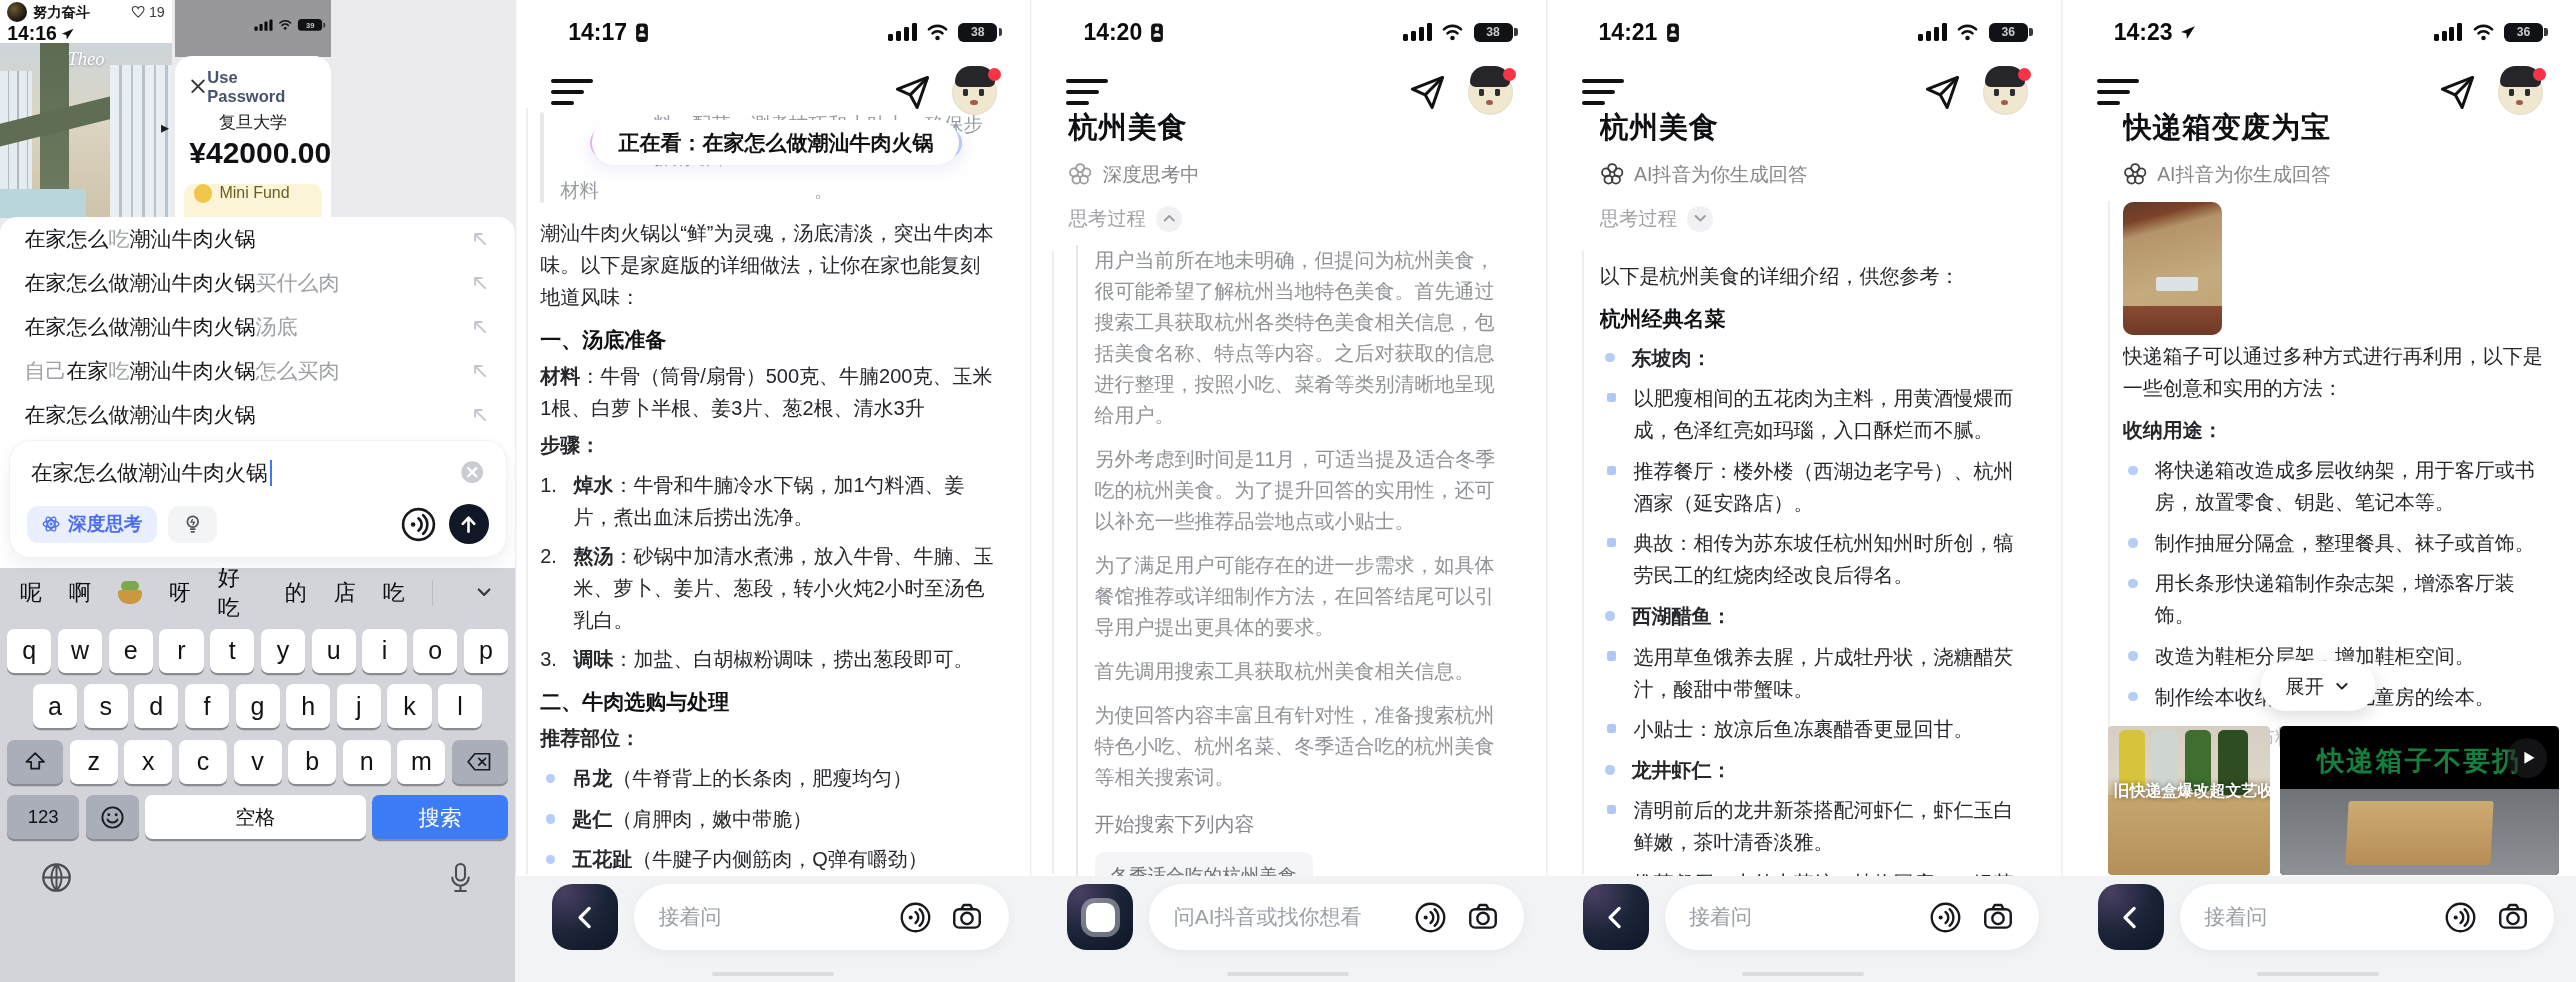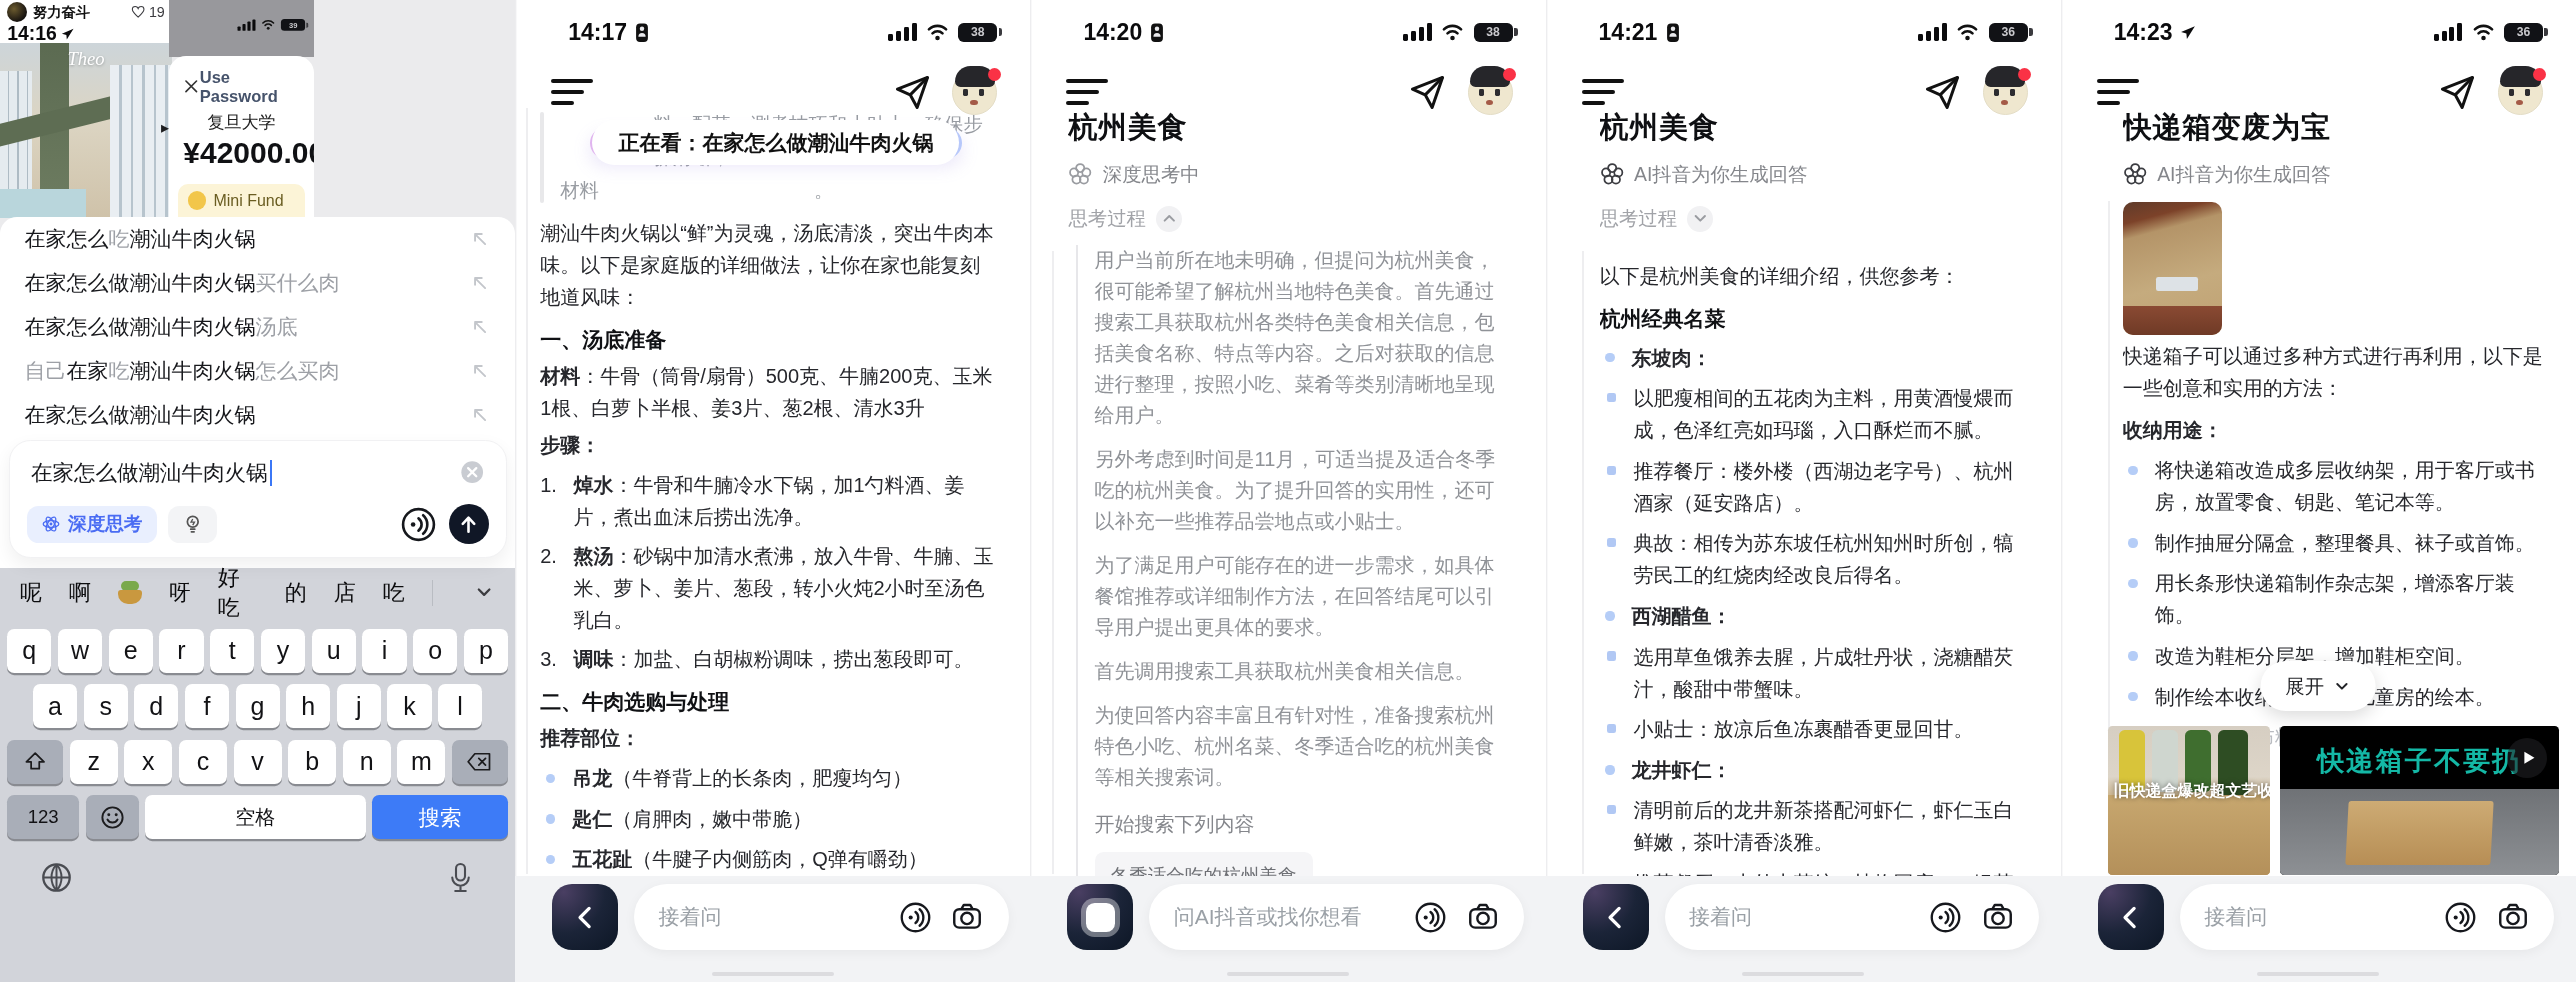--- a/index.html
+++ b/index.html
@@ -66,53 +66,53 @@
   .thumb5 .lbl{position:absolute;left:34%;top:56%;width:42%;height:11%;background:#dde2e6;border-radius:2.2px}
   .thumb5 .floor{position:absolute;bottom:0;left:0;right:0;height:22%;background:linear-gradient(180deg,#8a4a33,#6f3a26)}
   .fade{color:#b9bcc1}
   .expand{position:absolute;left:50%;top:661px;transform:translateX(-50%);background:#fff;border-radius:32px;padding:11.5px 24.4px;display:flex;align-items:center;gap:8.6px;font-size:19.4px;color:#232428;box-shadow:0 5.7px 17px rgba(0,0,0,.14);z-index:4}
   .vwrap{position:absolute;left:47px;right:17px;top:726px;height:149px;display:flex;gap:10px;z-index:1}
   .vc1{flex:0 0 162px;border-radius:4.3px;overflow:hidden;position:relative;background:linear-gradient(180deg,#d6cec2 0%,#ddd5c8 34%,#c5a56d 56%,#c9a877 100%)}
   .bottle{position:absolute;top:4.3px;width:26px;height:62px;border-radius:5.7px}
   .vcap{position:absolute;left:5.7px;top:55px;color:#fff;font-size:16px;font-weight:700;text-shadow:0 0 5.7px rgba(0,0,0,.55);white-space:nowrap}
   .cbd{position:absolute;bottom:0;left:0;right:0;height:80px;background:linear-gradient(180deg,#c7a76f,#b4905a)}
   .vc2{flex:1;border-radius:4.3px;overflow:hidden;position:relative;background:#000}
-  .vtitle{position:absolute;top:17px;left:0;right:0;text-align:center;color:#14b8a6;font-size:27px;font-weight:800;letter-spacing:2.2px;font-family:"Liberation Serif","DejaVu Serif",serif}
+  .vtitle{position:absolute;top:17px;left:0;right:0;text-align:center;color:#15803d;font-size:27px;font-weight:800;letter-spacing:2.2px;font-family:"Liberation Serif","DejaVu Serif",serif}
   .vphoto{position:absolute;top:63px;left:0;right:0;bottom:0;background:linear-gradient(180deg,#6f7276,#8d9094)}
   .vbox{position:absolute;top:11.5px;left:24%;width:52%;height:74%;background:linear-gradient(180deg,#cdab74,#b78e55);border-radius:2.9px;transform:skewX(-3deg)}
   .playbtn{position:absolute;top:11.5px;right:11.5px;width:40px;height:40px;border-radius:50%;background:rgba(35,35,38,.55);display:flex;align-items:center;justify-content:center;z-index:2}
   
   .p1{background:#ebebed}
   .phead{position:absolute;top:0;left:0;width:172px;height:43px;background:#fff;padding:2.2px 7.2px;box-sizing:border-box;z-index:1}
   .phr1{display:flex;align-items:center;gap:5.7px}
   .pava{width:20px;height:20px;border-radius:50%;background:radial-gradient(circle at 35% 35%,#6b5a2e,#171310 70%);flex:0 0 auto}
   .pname{font-size:14.3px;font-weight:700;color:#111}
   .plikes{margin-left:auto;display:flex;align-items:center;gap:3.6px;color:#3c3c40;font-size:14.3px}
   .ptime{font-size:19.4px;font-weight:700;color:#0c0c0e;display:flex;align-items:center;gap:4.3px;margin-top:0px}
   .photo{position:absolute;top:39px;left:0;width:172px;height:179px;overflow:hidden;background:linear-gradient(180deg,#ccd5db 0%,#dcd5c3 45%,#cfc2a9 100%)}
   .gcol{position:absolute;left:40px;top:0;width:29px;bottom:0;background:linear-gradient(180deg,#5b6a51,#6e7d61)}
   .gdia{position:absolute;left:-21.5px;top:60px;width:244px;height:21.5px;background:#5e6d53;transform:rotate(-14deg)}
   .winr{position:absolute;right:0;top:26px;width:62px;bottom:0;background:repeating-linear-gradient(90deg,#e9eef2 0 9.3px,#b7c4cd 9.3px 11.5px)}
   .winl{position:absolute;left:0;top:32px;width:32px;bottom:0;background:repeating-linear-gradient(90deg,#e5ebef 0 8px,#aebbc4 8px 9.3px)}
   .pool{position:absolute;left:0;bottom:0;width:86px;height:29px;background:#b9d6dc}
   .theo{position:absolute;top:8.6px;left:50%;transform:translateX(-50%);color:#fff;font-size:18.6px;font-style:italic;font-family:"Liberation Serif","DejaVu Serif",serif;text-shadow:0 0.7px 2.9px rgba(0,0,0,.3)}
   .carar{position:absolute;right:2.9px;top:79px;color:#1c1c1e;font-size:16px}
-  .pt{position:absolute;left:169px;top:0;width:145px;height:217px;z-index:1}
+  .pt{position:absolute;left:175px;top:0;width:156px;height:217px;z-index:1}
   .ptdim{position:absolute;top:0;left:0;right:0;height:57px;background:#98989c}
   .ptdim .sicons{position:absolute;top:18.6px;right:8.6px;transform:scale(.62);transform-origin:right top}
   .ptsheet{position:absolute;top:56px;left:0;right:0;bottom:0;background:#fff;border-radius:17px 17px 0 0;padding:11.5px 14.3px;box-sizing:border-box;overflow:hidden}
   .ptr1{display:flex;align-items:center;justify-content:space-between}
   .usepw{font-size:16.5px;font-weight:700;color:#46536b}
   .merch{text-align:center;font-size:17px;color:#222;margin-top:5px}
   .amount{text-align:center;font-size:30px;font-weight:700;color:#101114;margin-top:2.9px}
   .pdiv{border-top:1.4px solid #efeff1;margin-top:16px}
   .prw{display:flex;justify-content:space-between;align-items:center;margin-top:10px;font-size:16.5px}
   .prw .l1{color:#7d7f85}
   .orange{color:#e2872f}
-  .wallet{position:absolute;left:8.6px;right:8.6px;bottom:0;height:33px;background:#fcf4d7;border-radius:10px 10px 0 0;display:flex;align-items:center;gap:7.2px;padding:0 10px}
+  .wallet{position:absolute;left:8.6px;right:8.6px;bottom:0;height:33px;background:#fcf4d7;border-radius:10px 10px 0 0;display:flex;gap:7.2px;padding:0 10px}
   .wico{width:18.6px;height:18.6px;border-radius:50%;background:#f2c64a}
   .wtxt{font-size:16px;color:#6a5d22}
   .sheet{position:absolute;top:217px;left:0;right:0;bottom:0;background:#fff;border-radius:17px 17px 0 0;z-index:2}
   .srow{height:44px;display:flex;align-items:center;padding:0 24.4px;font-size:21px;color:#17181c}
   .srow .mut{color:#9da0a6}
   .srow svg{margin-left:auto}
   .scard{position:absolute;top:440px;left:8.6px;right:8.6px;height:118px;background:#fff;border:1.4px solid #f1f1f3;border-radius:21.5px;box-shadow:0 7.2px 18.6px rgba(0,0,0,.06);z-index:3;box-sizing:border-box}
   .qrow{display:flex;align-items:center;padding:17px 21.5px 0}
   .qrow .qt{font-size:21.5px;color:#17181c}
   .caret{display:inline-block;width:2.2px;height:26px;background:#3b77f6;margin-left:2.2px}

